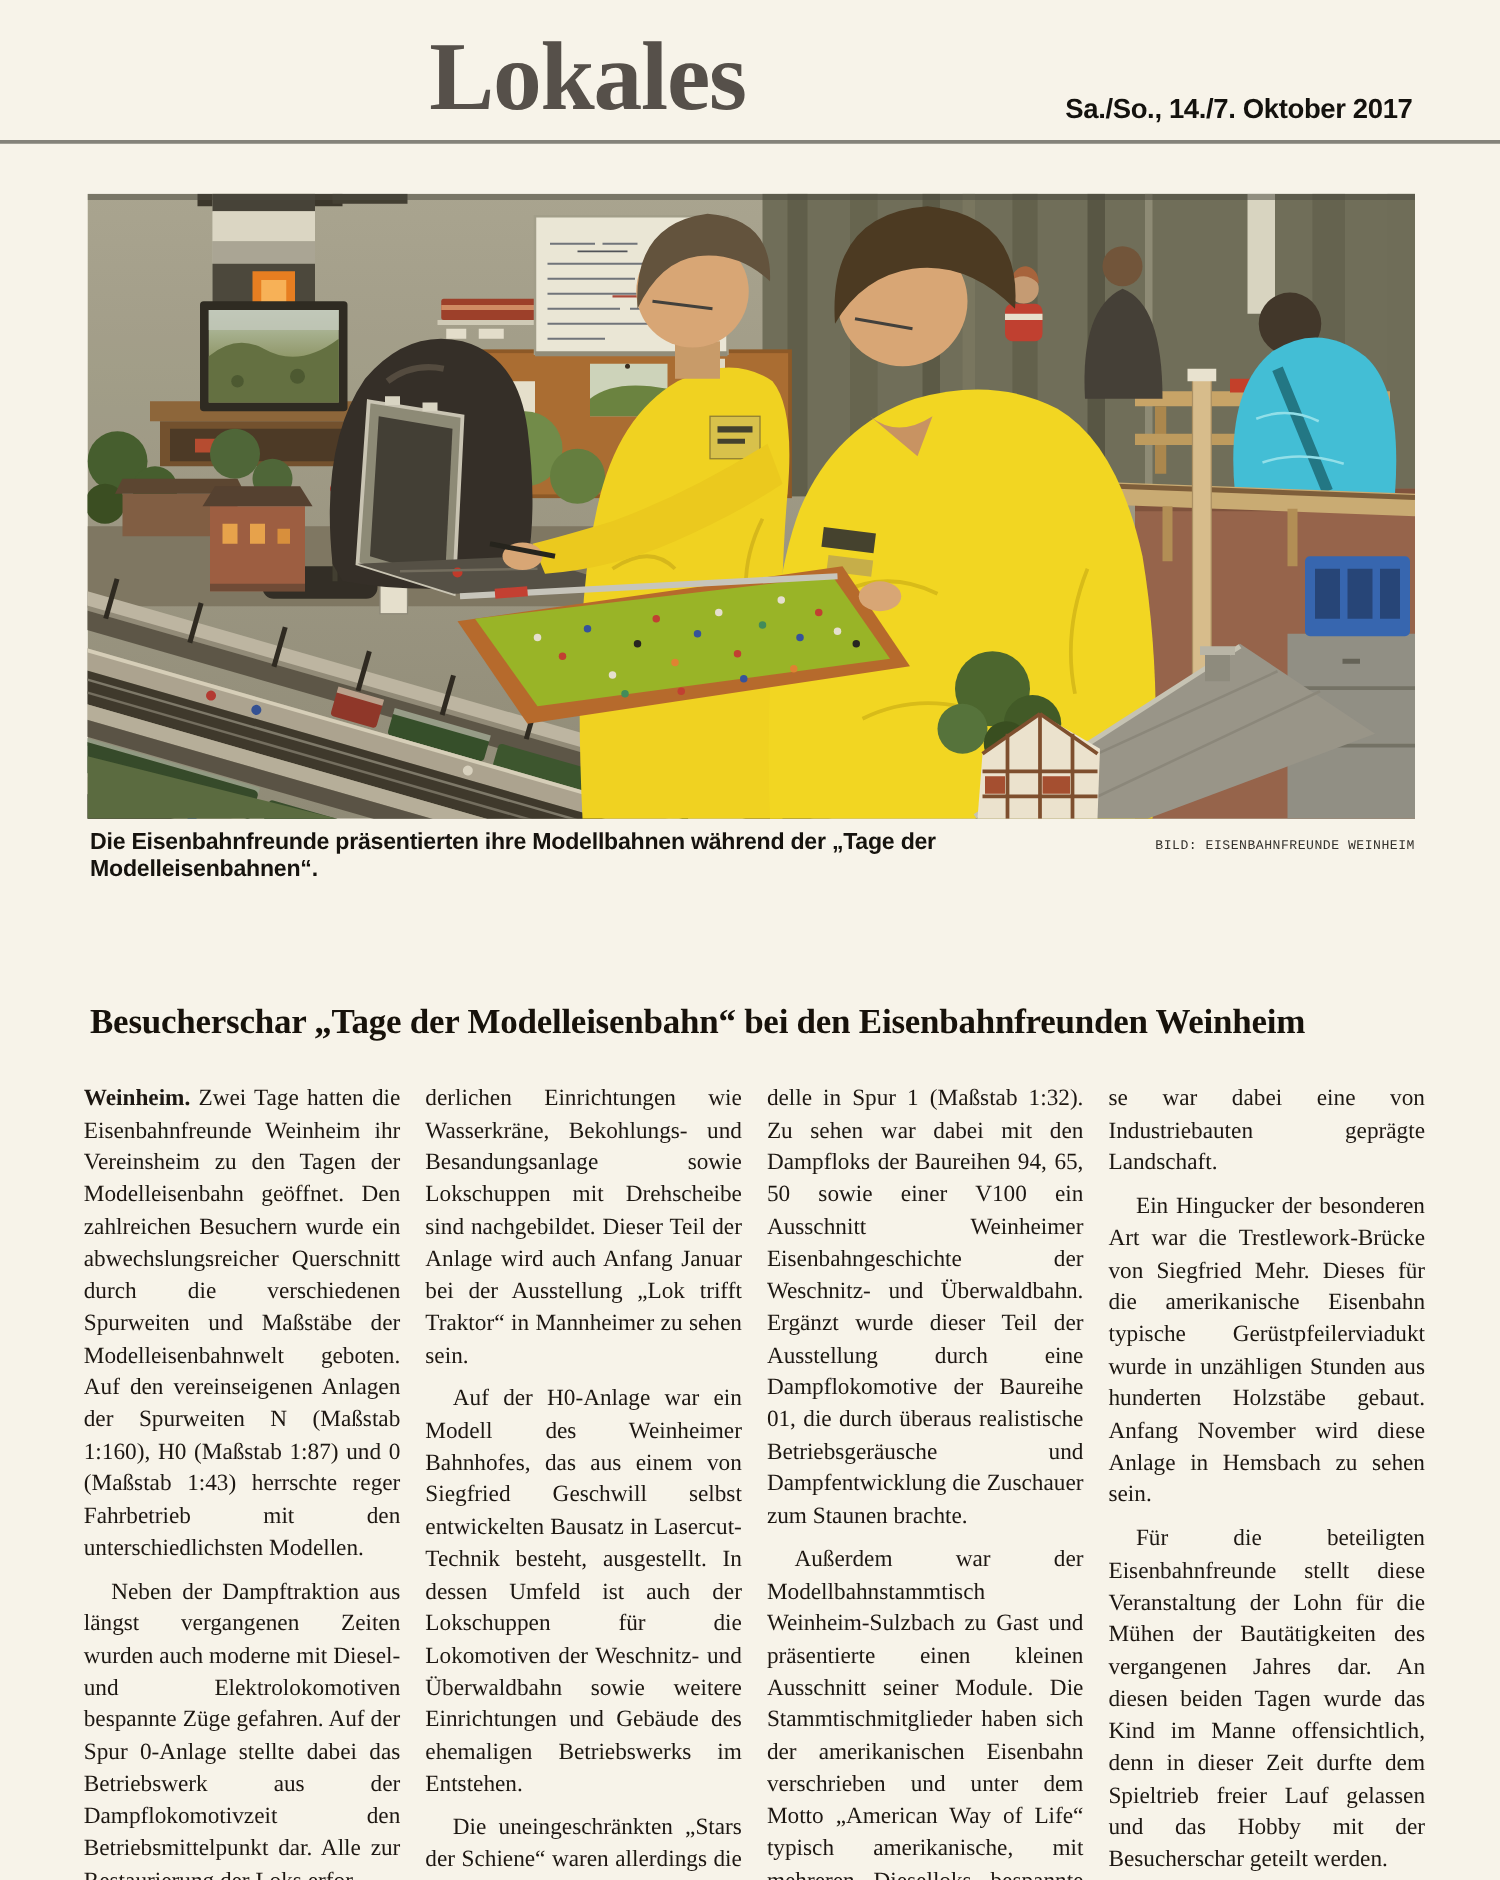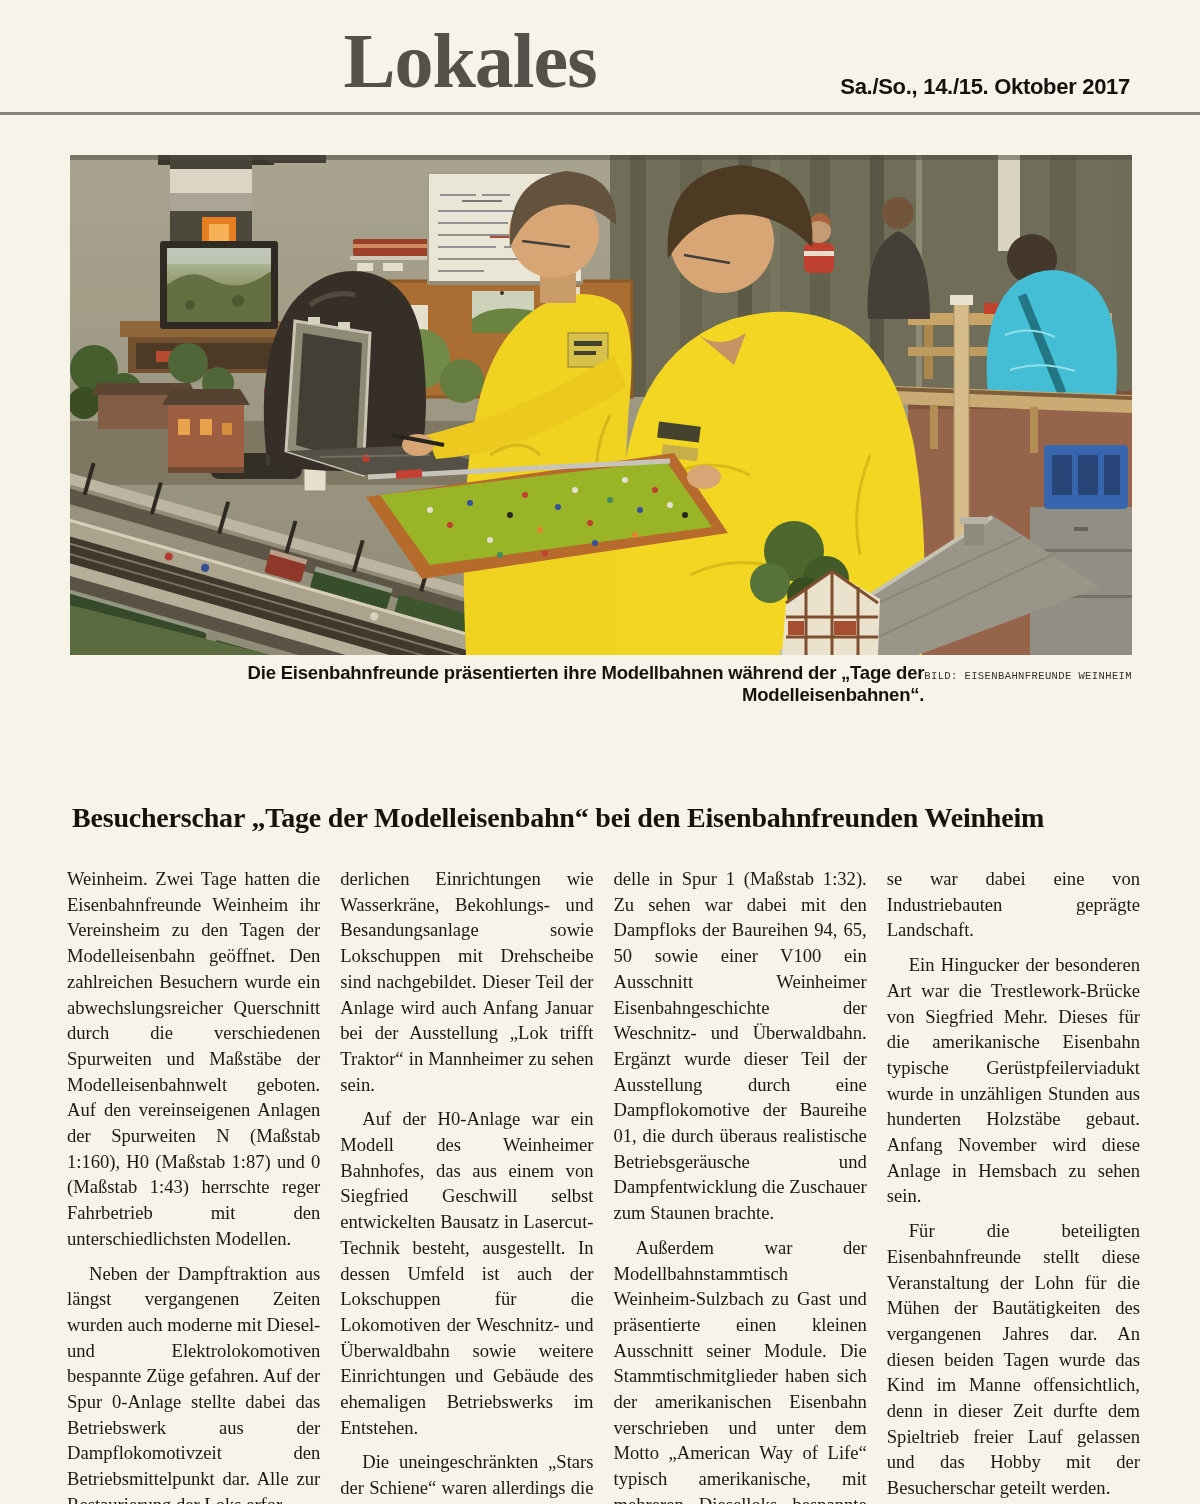--- a/index.html
+++ b/index.html
@@ -31,21 +31,21 @@
 
   
   .photo-figure{position:absolute;left:70px;top:155px;width:1062px;height:500px;margin:0;}
   .photo-figure svg{display:block;}
   .caption-row{
     position:absolute;left:72px;top:662px;width:1060px;
     display:flex;justify-content:space-between;align-items:baseline;
   }
   .photo-caption{
     font-family:"Liberation Sans",sans-serif;font-weight:700;
-    font-size:18.5px;color:#16130e;letter-spacing:-0.2px;text-align:right;
+    font-size:18.5px;color:#16130e;letter-spacing:-0.2px;
   }
   .photo-credit{
     font-family:Liberation Mono, monospace;font-weight:400;
     font-size:10.5px;color:#33312c;letter-spacing:0.4px;white-space:nowrap;
   }
 
   
   .headline{
     position:absolute;left:72px;top:706px;width:1060px;margin:0;
     font-family:"Liberation Serif",serif;font-weight:700;
@@ -61,30 +61,30 @@
   
   .columns{
     position:absolute;left:67px;top:866px;width:1073px;
     display:grid;grid-template-columns:repeat(4,1fr);column-gap:20px;
     font-size:18.6px;line-height:25.7px;text-align:justify;
     color:#1d1712;hyphens:auto;-webkit-hyphens:auto;
   }
   .para{margin:0;}
   .para + .para{margin-top:9px;}
   .para.ind{text-indent:22px;}
-  .lead{font-weight:400;}
+  .lead{font-weight:700;}
   .author{float:right;font-style:italic;font-weight:400;}
 </style>
 </head>
 <body>
 
 <div class="page">
 
   <div class="section-title">Lokales</div>
-  <div class="edition-date">Sa./So., 14./15. Oktober 2017</div>
+  <div class="edition-date">Sa./So., 14./7. Oktober 2017</div>
   <div class="masthead-rule"></div>
 
   <figure class="photo-figure">
     <svg viewBox="0 0 1062 500" width="1062" height="500" xmlns="http://www.w3.org/2000/svg">
       <defs>
         <linearGradient id="wallGrad" x1="0" y1="0" x2="0" y2="1">
           <stop offset="0" stop-color="#a7a492"></stop>
             <stop offset="1" stop-color="#8d8a79"></stop>
         </linearGradient>
         <linearGradient id="screenGrad" x1="0" y1="0" x2="0" y2="1">

